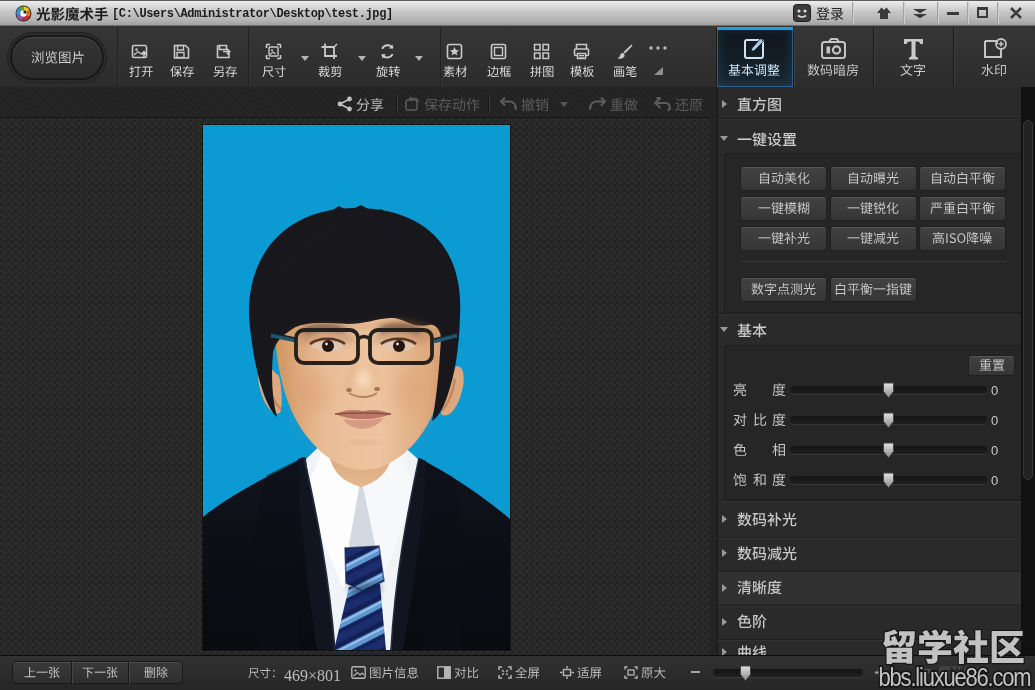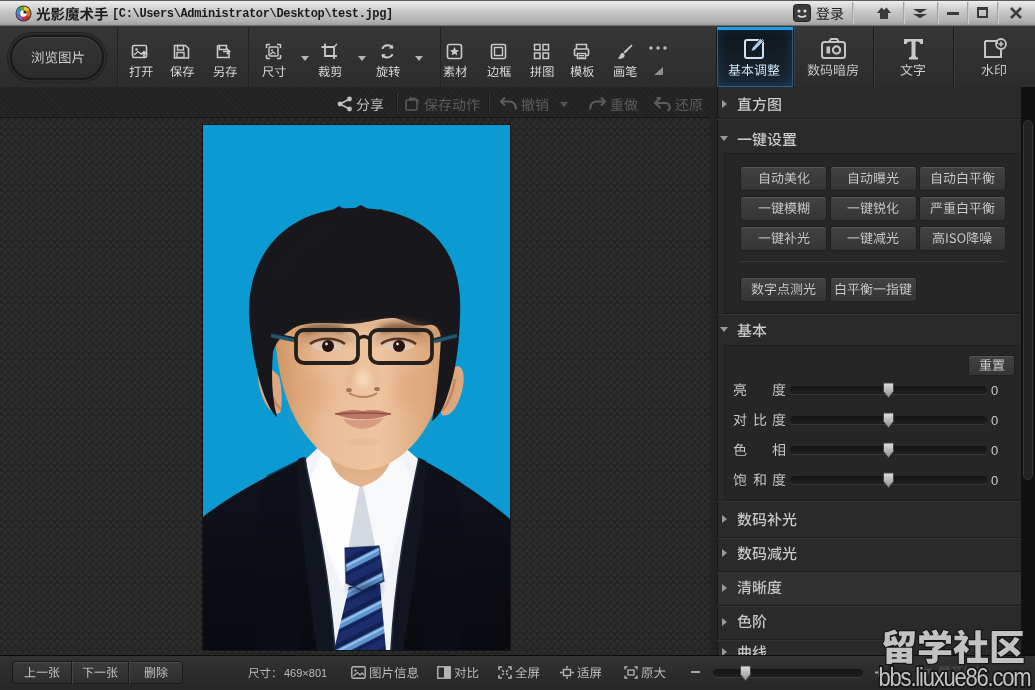--- a/index.html
+++ b/index.html
@@ -630,21 +630,21 @@
       <use href="#g111" x="1000"></use>
     </g>
   </svg>
 <svg class="t" style="left:248px;top:664.5px" width="36.5" height="16.1">
     <g fill="#bdbdbd" transform="translate(0,12.3) scale(0.0115)">
       <use href="#g16" x="0"></use>
       <use href="#g17" x="1000"></use>
       <use href="#g112" x="2000"></use>
     </g>
   </svg>
-<div class="t" style="left:284px;top:667px;font-family:Liberation Sans, sans-serif;font-size:11px;color:#bdbdbd">469×801</div>
+<div class="t" style="left:284px;top:667px;font-family:Liberation Serif, serif;font-size:16px;color:#bdbdbd">469×801</div>
 <svg class="t" style="left:351px;top:666px" width="15" height="13">
 <rect x="0.8" y="0.8" width="13.4" height="11.4" rx="1.5" fill="none" stroke="#b5b5b5" stroke-width="1.4"></rect>
 <circle cx="4.5" cy="4.5" r="1.1" fill="#b5b5b5"></circle>
     <path d="M2.5 10 L6.5 6.5 L9 9 L11 7 L13 9" fill="none" stroke="#b5b5b5" stroke-width="1.2"></path>
   </svg>
 <svg class="t" style="left:369px;top:663.8px" width="52" height="17.5">
     <g fill="#bdbdbd" transform="translate(0,13.38) scale(0.0125)">
       <use href="#g9" x="0"></use>
       <use href="#g10" x="1000"></use>
       <use href="#g113" x="2000"></use>

